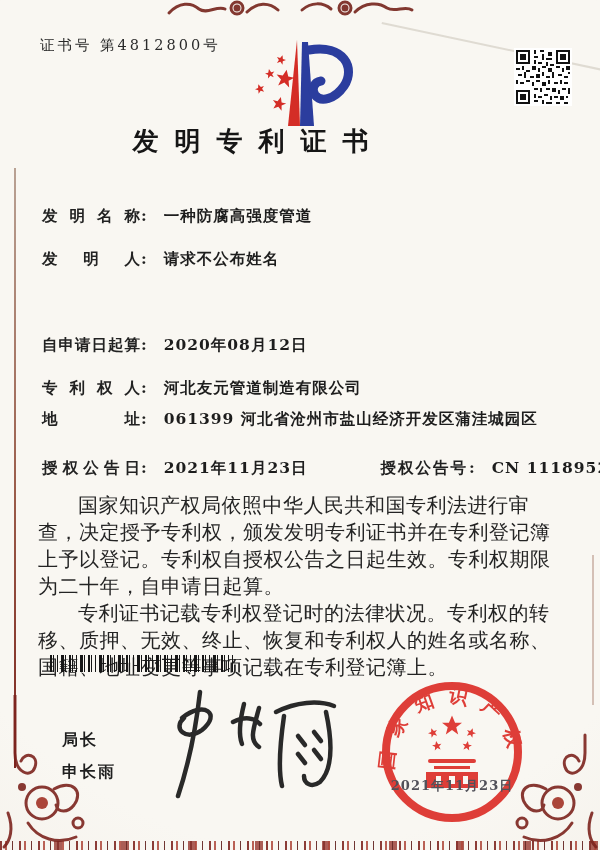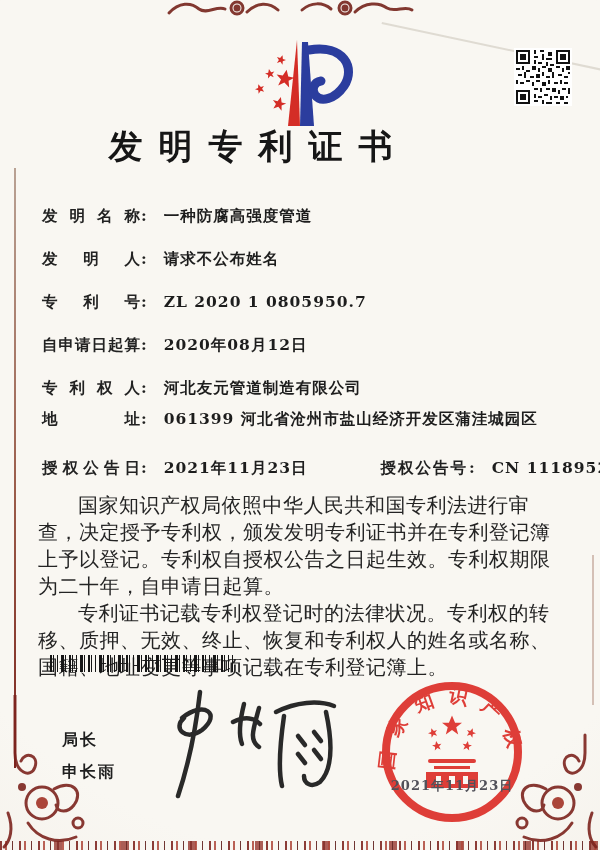--- a/index.html
+++ b/index.html
@@ -7,21 +7,21 @@
     position:relative;width:600px;height:850px;overflow:hidden;
     background:
       radial-gradient(130% 105% at 50% 42%, #f9f7f2 55%, #efeae1 100%);
     font-family:"DejaVu Serif","Liberation Serif",serif;
     color:#1f1f1f;
   }
   .abs{position:absolute;}
   
   #cert-no{left:40px;top:36px;font-size:14.5px;letter-spacing:3px;color:#2a2a2a;}
   
-  #title{left:0;top:124px;width:501px;text-align:center;font-size:34px;font-weight:700;
+  #title{left:0;top:124px;width:501px;text-align:center;font-size:26px;font-weight:700;
          letter-spacing:16px;text-indent:16px;color:#161616;}
   
   .frow{left:42px;font-size:15.5px;white-space:nowrap;}
   .flabel{display:inline-block;width:98px;text-align:justify;text-align-last:justify;
           font-weight:700;color:#222;}
   .fcolon{font-weight:700;margin-left:1px;}
   .fvalue{margin-left:12px;font-weight:600;letter-spacing:1px;color:#1d1d1d;}
   .fvalue.fixed{display:inline-block;width:168px;}
   .flabel2{font-weight:700;letter-spacing:2px;margin-left:44px;}
   
@@ -73,20 +73,21 @@
         <path d="M137,10 C146,2 158,2 166,9"></path>
         <circle cx="180" cy="8" r="6"></circle>
         <circle cx="180" cy="8" r="2" fill="#76241c"></circle>
         <path d="M190,12 C200,2 214,2 222,8 C230,13 240,5 247,10"></path>
       </g>
     </svg>
   </div>
 
   <div id="crease" class="abs"></div>
 
+  <div id="cert-no" class="abs">证书号 第4812800号</div>
 
   <div class="abs" style="left:250px;top:40px;">
     <svg width="120" height="90" viewBox="0 0 120 90">
       <defs>
         <path id="st1" d="M0,-10 L2.94,-3.09 L9.51,-3.09 L4.05,1.18 L5.88,8.09 L0,3.82 L-5.88,8.09 L-4.05,1.18 L-9.51,-3.09 L-2.94,-3.09 Z"></path>
       </defs>
       <g fill="#d42d26">
         <use href="#st1" transform="translate(31,20) scale(0.5) rotate(18)"></use>
         <use href="#st1" transform="translate(20,34) scale(0.5) rotate(-12)"></use>
         <use href="#st1" transform="translate(35,39) scale(0.95) rotate(10)"></use>
@@ -125,24 +126,20 @@
 
   <div id="title" class="abs">发明专利证书</div>
 
   <div class="abs frow" style="top:206px;">
     <span class="flabel">发明名称</span><span class="fcolon">:</span>
     <span class="fvalue">一种防腐高强度管道</span>
   </div>
   <div class="abs frow" style="top:249px;">
     <span class="flabel">发明人</span><span class="fcolon">:</span>
     <span class="fvalue">请求不公布姓名</span>
-  </div>
-  <div class="abs frow" style="top:292px;">
-    <span class="flabel">专利号</span><span class="fcolon">:</span>
-    <span class="fvalue">ZL 2020 1 0805950.7</span>
   </div>
   <div class="abs frow" style="top:335px;">
     <span class="flabel">自申请日起算</span><span class="fcolon">:</span>
     <span class="fvalue">2020年08月12日</span>
   </div>
   <div class="abs frow" style="top:378px;">
     <span class="flabel">专利权人</span><span class="fcolon">:</span>
     <span class="fvalue">河北友元管道制造有限公司</span>
   </div>
   <div class="abs frow" style="top:409px;">

